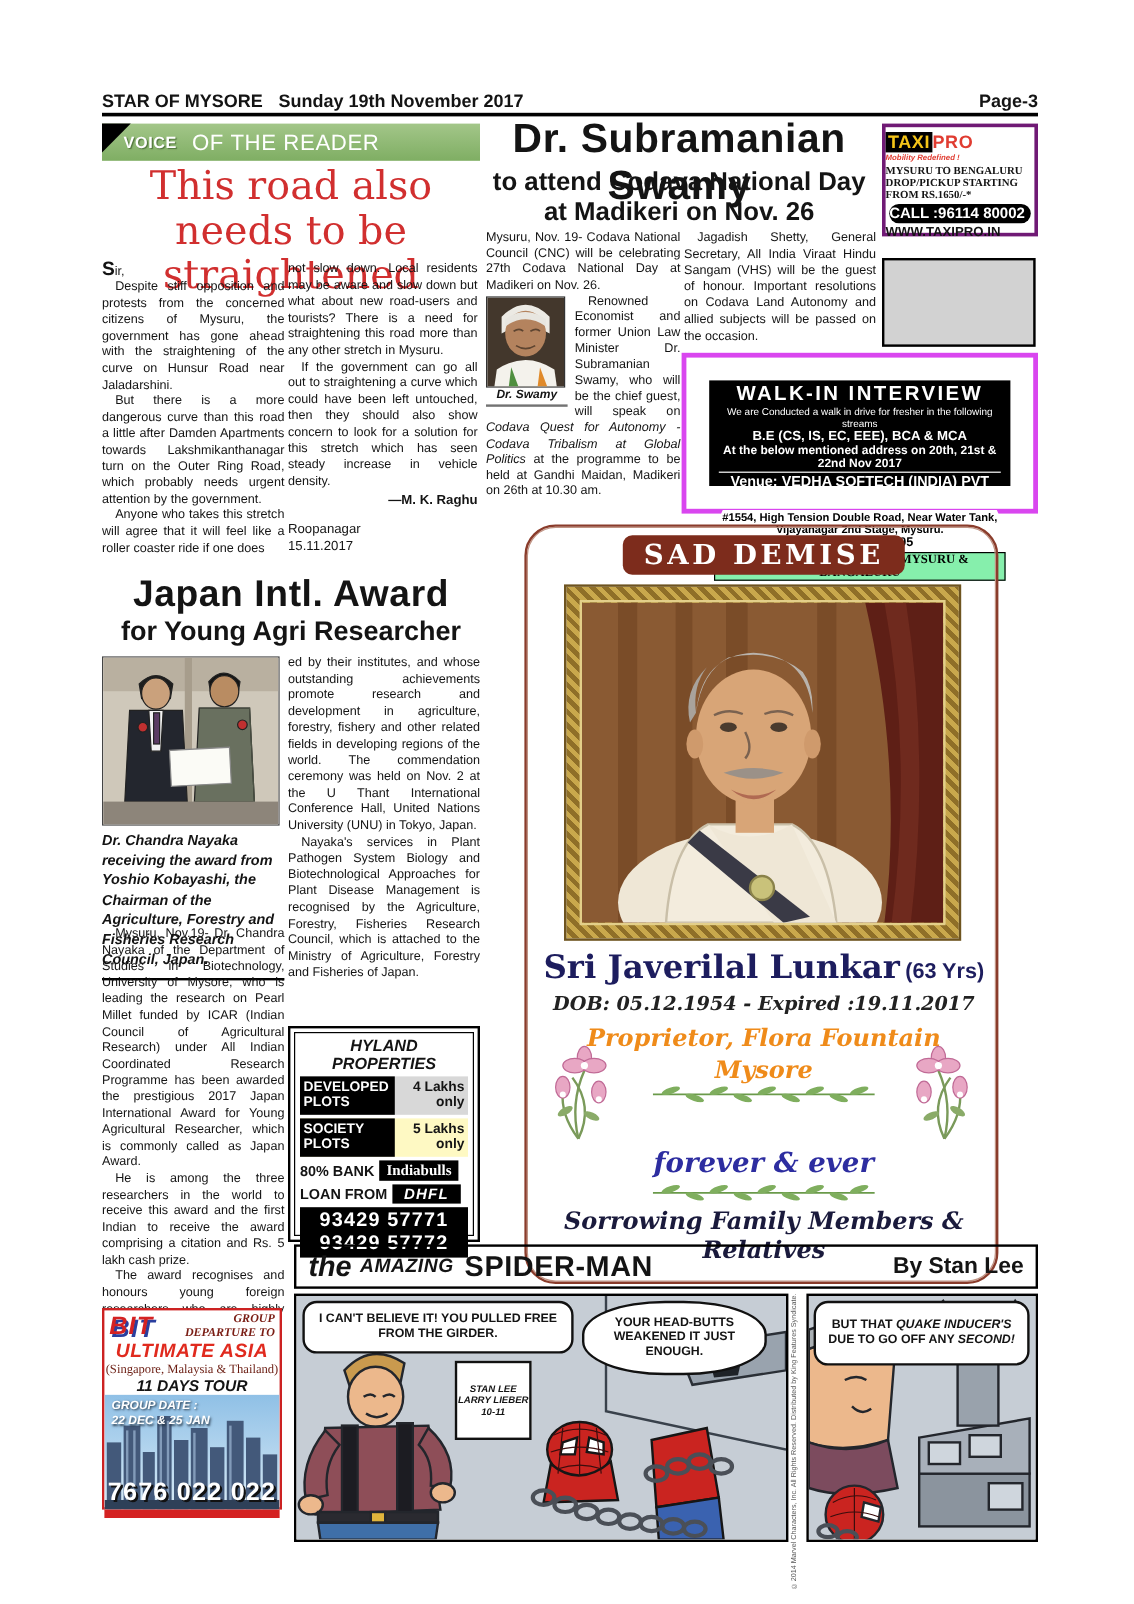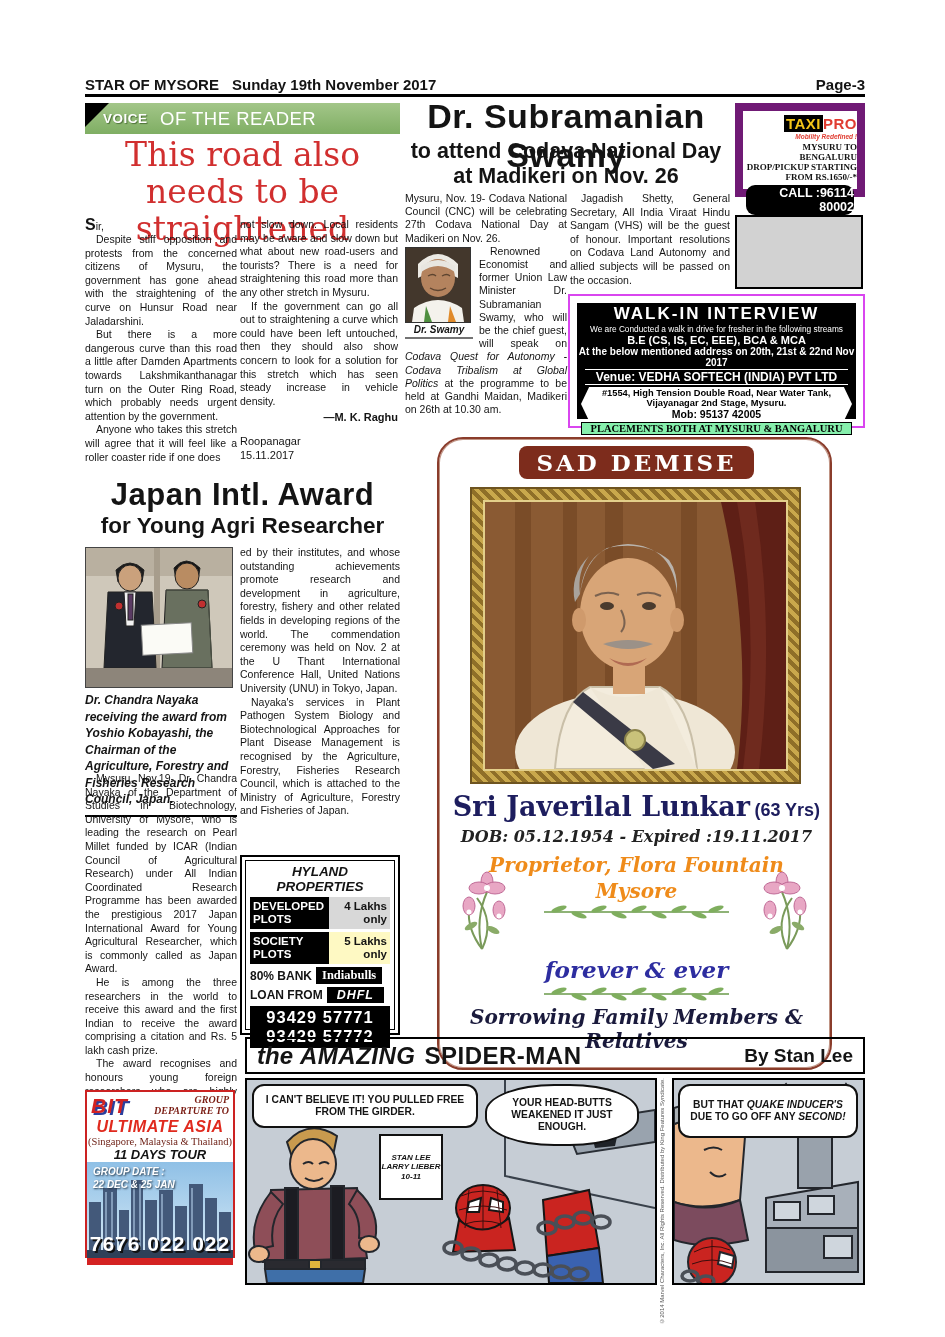--- a/index.html
+++ b/index.html
@@ -190,35 +190,35 @@
       <div class="b i" style="font-size:10px;text-align:center;border-bottom:2px solid #737373;padding:1px 0 2px;">Dr. Swamy</div>
     </div>
     <p class="copy" style="line-height:13.2px;text-indent:11px;">
       <span>Renowned Economist and former Union Law Minister Dr. Subramanian Swamy, who will be the chief guest, will speak on </span><span class="i">Codava Quest for Autonomy - Codava Tribalism at Global  Politics</span><span> at the programme to be held at Gandhi Maidan, Madikeri on 26th at 10.30 am.</span>
     </p>
   </div>
   <div class="abs" style="left:570px;top:192px;width:160px;">
     <p class="copy ind" style="line-height:13.6px;">Jagadish Shetty, General Secretary, All India Viraat Hindu Sangam (VHS) will be the guest of honour. Important resolutions on Codava Land Autonomy and allied subjects will be passed on the occasion.</p>
   </div>
 
-  <div class="abs" style="left:735px;top:103px;width:130px;height:94px;border:8px solid #701a75;box-sizing:border-box;background:#fff;text-align:right;">
+  <div class="abs" style="left:735px;top:103px;width:130px;height:94px;border:3px solid #701a75;box-sizing:border-box;background:#fff;text-align:left;">
     <div style="margin-top:4px;">
       <span class="b" style="background:#000;color:#f5c518;font-size:15px;padding:0 2px;letter-spacing:.5px;">TAXI</span><span class="b" style="color:#e03c31;font-size:15px;letter-spacing:.5px;">PRO</span>
     </div>
     <div class="b i" style="font-size:6.5px;color:#e03c31;">Mobility Redefined !</div>
     <div class="b ser" style="font-size:9px;margin-top:2px;">MYSURU  TO BENGALURU</div>
     <div class="b ser" style="font-size:9px;">DROP/PICKUP  STARTING</div>
     <div class="b ser" style="font-size:9px;">FROM RS.1650/-*</div>
     <div class="b blackrow" style="font-size:12.5px;border-radius:9px;margin:3px 3px 0;padding:1px 0;">CALL :96114 80002</div>
     <div class="b" style="font-size:11px;margin-top:2px;">WWW.TAXIPRO.IN</div>
   </div>
 
   <div class="abs" style="left:735px;top:215px;width:128px;height:74px;background:#d2d2d2;border:2px solid #000;box-sizing:border-box;"></div>
 
-  <div class="abs" style="left:568px;top:294px;width:297px;height:134px;border:2px solid #d946ef;box-sizing:border-box;padding:7px;">
+  <div class="abs" style="left:568px;top:294px;width:297px;height:134px;border:4px solid #d946ef;box-sizing:border-box;padding:19px;">
     <div style="background:#000;color:#fff;height:100%;box-sizing:border-box;text-align:center;display:flex;flex-direction:column;">
       <div class="b" style="font-size:17px;letter-spacing:2px;margin-top:1px;">WALK-IN INTERVIEW</div>
       <div style="font-size:8.3px;">We are Conducted  a walk in drive for fresher in the following streams</div>
       <div class="b" style="font-size:11px;">B.E (CS, IS, EC, EEE), BCA &amp; MCA</div>
       <div class="b" style="font-size:10px;">At the below mentioned address on 20th, 21st &amp; 22nd Nov 2017</div>
       <div class="b" style="font-size:12px;border-top:1px solid #fff;border-bottom:1px solid #fff;margin:1px 8px;">Venue: VEDHA SOFTECH (INDIA) PVT LTD</div>
       <div style="background:#fff;color:#000;margin:1px 4px;clip-path:polygon(3% 0,97% 0,100% 50%,97% 100%,3% 100%,0 50%);padding:1px 0;">
         <div class="b" style="font-size:9.3px;">#1554, High Tension Double Road, Near Water Tank,</div>
         <div class="b" style="font-size:9.3px;">Vijayanagar 2nd Stage, Mysuru.</div>
         <div class="b" style="font-size:10.5px;">Mob: 95137 42005</div>
@@ -353,21 +353,21 @@
           <ellipse cx="155" cy="10" rx="8" ry="2.6" transform="rotate(18 155 10)"></ellipse>
         <ellipse cx="172" cy="4" rx="8" ry="2.6" transform="rotate(-18 172 4)"></ellipse>
       </g>
     </svg>
 
     <div class="abs dser b i c" style="left:0;top:566px;width:395px;font-size:20px;color:#1a1a3c;">Sorrowing Family Members &amp; Relatives</div>
   </div>
 
   <div class="abs" style="left:245px;top:1037px;width:620px;height:37px;border:2px solid #000;box-sizing:border-box;display:flex;align-items:center;padding:0 10px;">
     <span class="b i" style="font-size:24px;margin-right:7px;">the</span>
-    <span class="b i" style="font-size:24px;margin-right:9px;letter-spacing:.5px;text-align:center;">AMAZING</span>
+    <span class="b i" style="font-size:16px;margin-right:9px;letter-spacing:.5px;text-align:center;">AMAZING</span>
     <span class="b" style="font-size:24px;letter-spacing:.5px;">SPIDER-MAN</span>
     <span class="b" style="margin-left:auto;font-size:19px;">By Stan Lee</span>
   </div>
 
   <div class="abs" style="left:245px;top:1078px;width:412px;height:207px;border:2px solid #000;box-sizing:border-box;overflow:hidden;">
     <svg class="abs" style="left:0;top:0;" width="408" height="203" viewBox="0 0 408 203">
       <rect width="408" height="203" fill="#c6cdd5"></rect>
       <path d="M258 0 L258 96 L408 128" stroke="#39414b" stroke-width="2" fill="none"></path>
       <polygon points="318,44 408,30 408,62 330,74" fill="#99a3ae" stroke="#2a2f36" stroke-width="2"></polygon>
       <polygon points="344,52 372,48 368,66 348,68" fill="#1e2227"></polygon>

